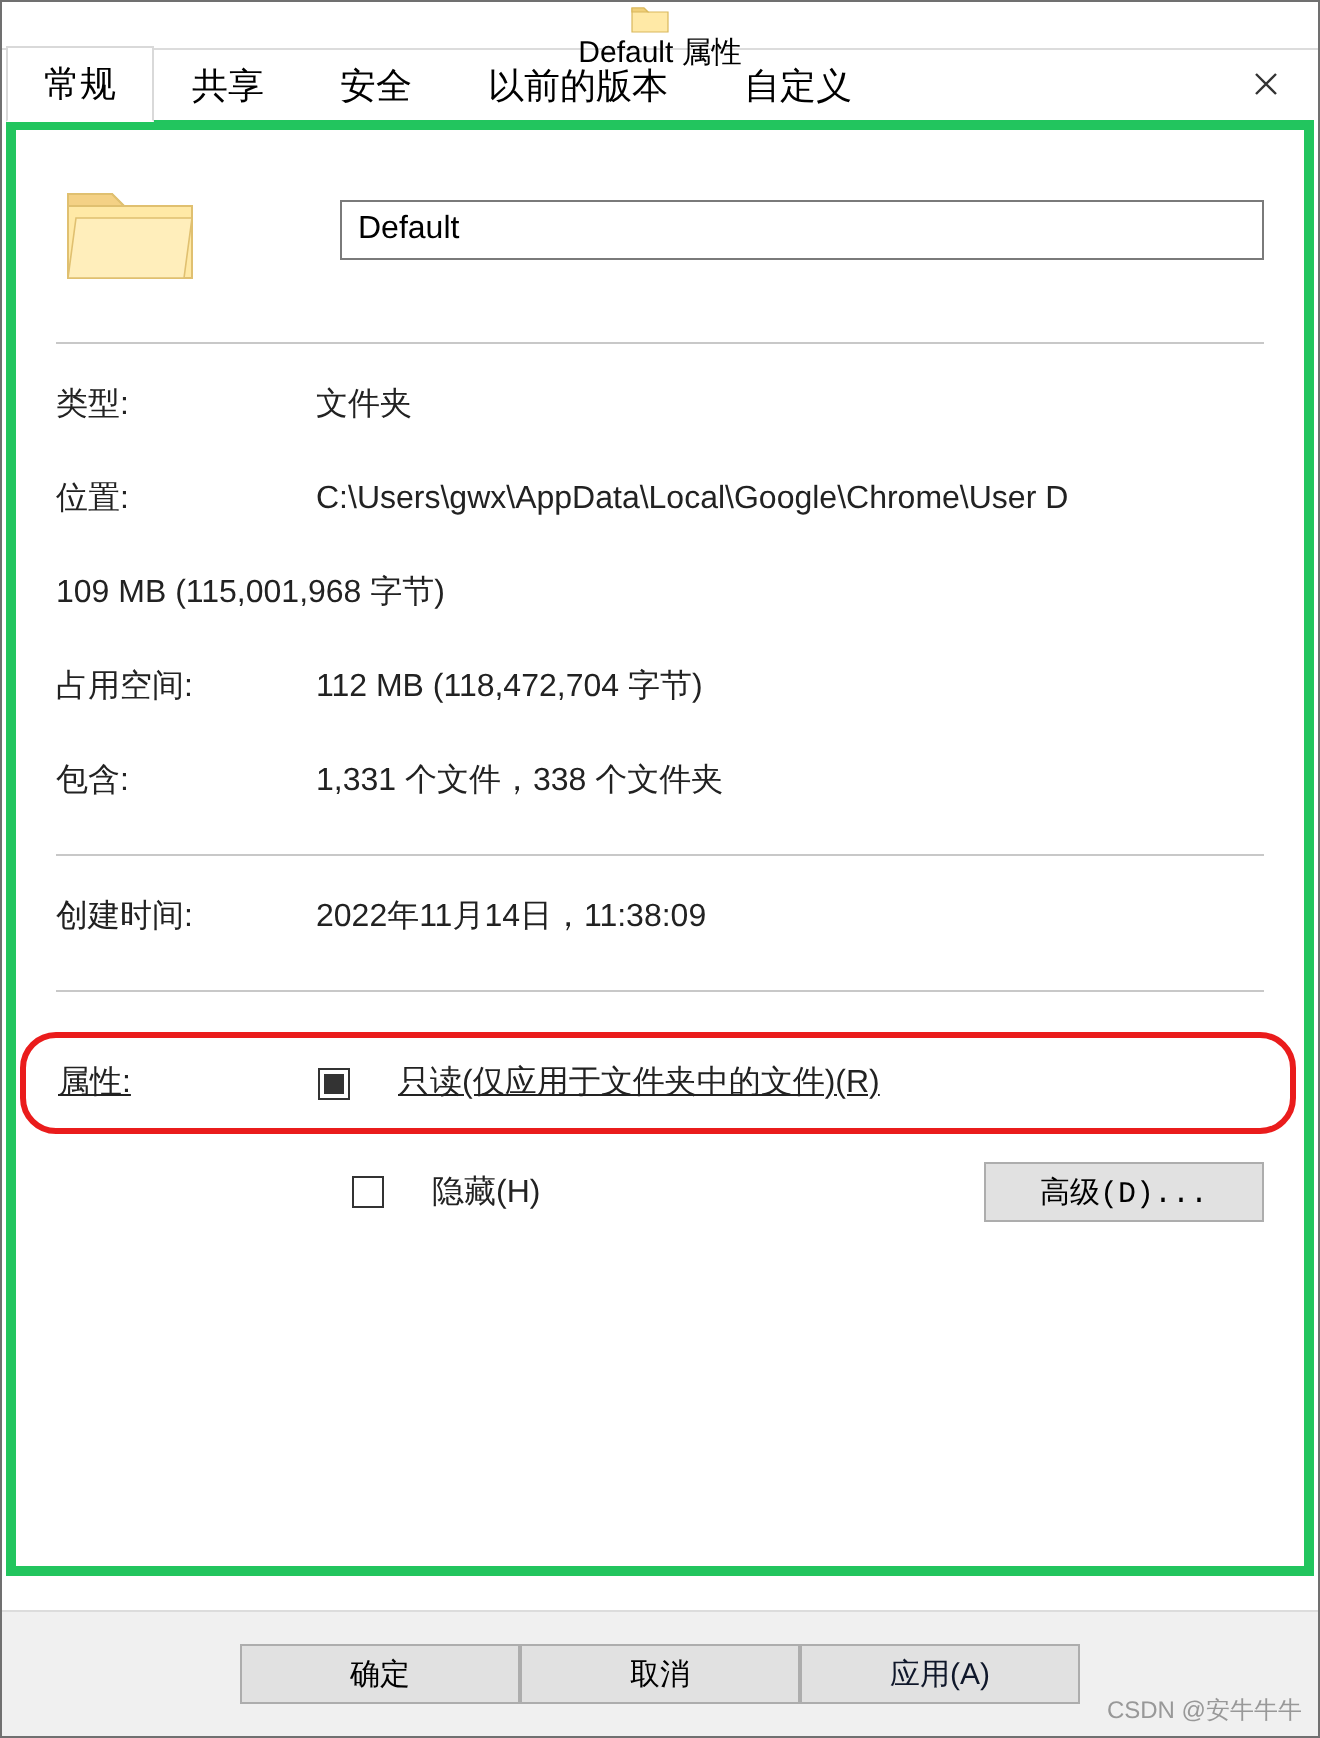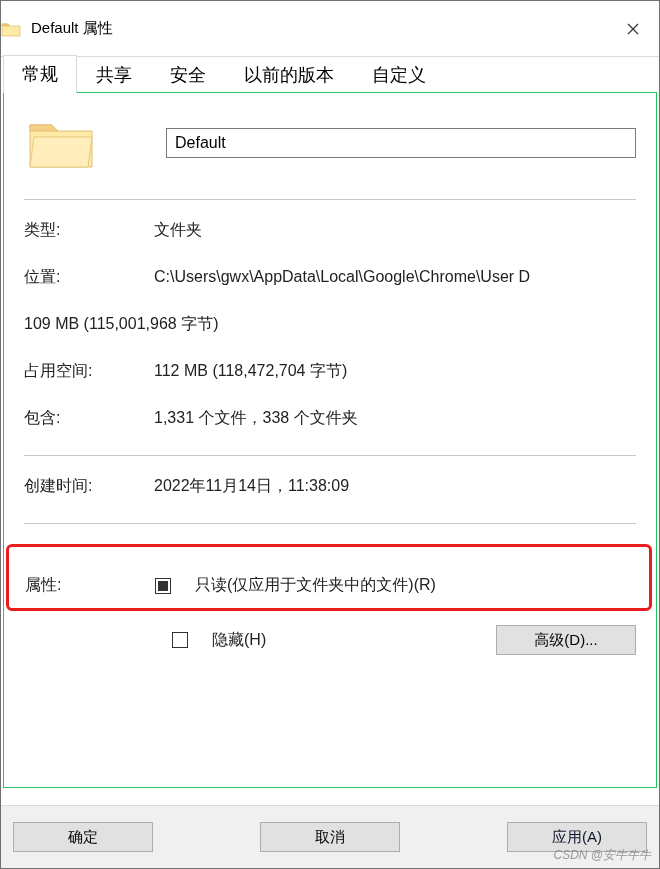--- a/index.html
+++ b/index.html
@@ -1,64 +1,64 @@
 <!DOCTYPE html>
 <html><head>
   <meta charset="utf-8">
   <style>
     * { box-sizing: border-box; font-family: "Microsoft YaHei", "Segoe UI", Tahoma, sans-serif; }
     body { margin: 0; padding: 0; background: #fff; width: 660px; height: 869px; overflow: hidden; }
 
     .window { width: 660px; height: 869px; border: 1px solid #707070; background: #fff; display: flex; flex-direction: column; position: relative; }
 
     
-    .titlebar { height: 56px; display: flex; align-items: center; border-bottom: 1px solid #dcdcdc; background: #fff; }
+    .titlebar { height: 24px; display: flex; align-items: center; border-bottom: 1px solid #dcdcdc; background: #fff; flex-direction: column; }
     .titlebar .folder-mini { width: 20px; height: 16px; margin-right: 10px; position: relative; }
     .folder-mini svg { display: block; }
     .title-text { font-size: 15px; color: #000; }
     .close-btn { margin-left: auto; width: 52px; height: 38px; display: flex; align-items: center; justify-content: center; font-size: 16px; color: #333; }
 
     
     .tab-strip { display: flex; align-items: flex-end; padding: 4px 2px 0 2px; height: 36px; }
     .tab { padding: 6px 18px; font-size: 18px; color: #000; border: 1px solid transparent; border-bottom: none; cursor: default; white-space: nowrap; }
     .tab.active { border: 1px solid #d9d9d9; border-bottom: 1px solid #fff; background: #fff; position: relative; z-index: 2; }
-    .tab-panel-border { border: 1px solid #22c55e; margin: 0 2px 16px 2px; flex: 1; position: relative; top: -1px; background: #fff; }
+    .tab-panel-border { border: 5px solid #22c55e; margin: 0 2px 16px 2px; flex: 1; position: relative; top: -1px; background: #fff; }
 
     
     .panel { padding: 22px 20px; font-size: 16px; color: #222; }
     .header-row { display: flex; align-items: center; margin-bottom: 28px; }
     .folder-large { width: 66px; height: 56px; flex-shrink: 0; margin-left: 4px; margin-right: 72px; }
     .name-input { flex: 1; height: 30px; border: 1px solid #7a7a7a; padding: 2px 8px; font-size: 16px; font-family: inherit; }
 
     hr.sep { border: none; border-top: 1px solid #c8c8c8; margin: 10px 0 20px 0; }
 
     .prop-row { display: flex; margin-bottom: 26px; align-items: baseline; }
     .prop-label { width: 130px; flex-shrink: 0; }
     .prop-value { flex: 1; white-space: nowrap; overflow: hidden; }
 
     
-    .highlight-box { border: 3px solid #ea1c1c; border-radius: 6px; padding: 28px 16px 12px 16px; margin: 0 -16px 14px -18px; }
+    .highlight-box { border: 3px solid #ea1c1c; border-radius: 18px; padding: 12px 16px 12px 16px; margin: 0 -16px 14px -18px; text-decoration: underline; }
     .attr-row1 { display: flex; align-items: center; }
     .attr-label { width: 130px; flex-shrink: 0; }
     .checkbox-row { display: flex; align-items: center; gap: 24px; }
     .cb { width: 16px; height: 16px; border: 1px solid #333; background: #fff; display: inline-flex; align-items: center; justify-content: center; flex-shrink: 0; }
     .cb.indeterminate::after { content: ""; width: 10px; height: 10px; background: #333; display: block; }
     .cb-label { font-size: 16px; }
 
     .attr-row2 { display: flex; align-items: center; margin-left: 4px; margin-bottom: 4px; }
     .attr-spacer { width: 144px; flex-shrink: 0; }
-    .adv-btn-wrap { margin-left: auto; }
+    .adv-btn-wrap { margin-left: auto; font-family: Liberation Mono, monospace; }
     .winbtn { min-width: 140px; height: 30px; border: 1px solid #adadad; background: #e1e1e1; font-size: 15px; font-family: inherit; cursor: default; padding: 2px 18px; }
 
     
-    .button-bar { display: flex; justify-content: space-between; padding: 16px 12px; background: #f0f0f0; border-top: 1px solid #dcdcdc; }
+    .button-bar { display: flex; justify-content: center; padding: 16px 12px; background: #f0f0f0; border-top: 1px solid #dcdcdc; }
     .button-bar .winbtn { width: 130px; }
     .winbtn.disabled { color: #0f172a; }
 
-    .watermark { position: absolute; right: 8px; bottom: 4px; font-size: 12px; color: rgba(130,130,130,0.8); pointer-events: none; font-style: italic; }
+    .watermark { position: absolute; right: 8px; bottom: 4px; font-size: 12px; color: rgba(130,130,130,0.8); pointer-events: none; }
   </style>
 </head>
 <body>
 
 <div class="window">
 
   <div class="titlebar">
     <span class="folder-mini">
       <svg viewBox="0 0 20 16" width="20" height="16">
         <path d="M1 3 L1 15 L19 15 L19 5 L9 5 L7 3 Z" fill="#ffe9a6" stroke="#d9b85c" stroke-width="0.6"></path>

